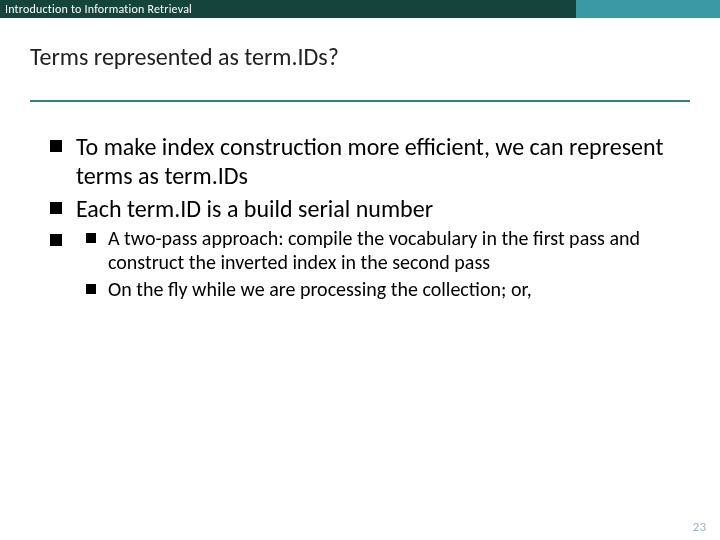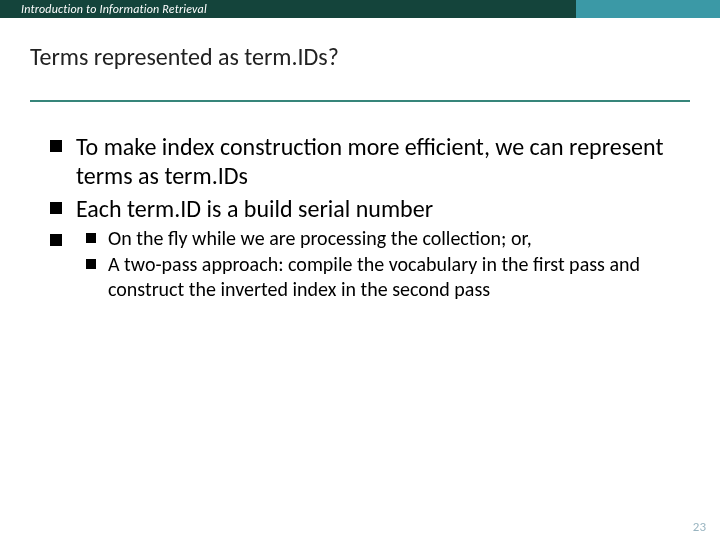--- a/index.html
+++ b/index.html
@@ -1,19 +1,19 @@
 <!DOCTYPE html>
 <html><head>
 <meta charset="utf-8">
 <style>
   html,body{margin:0;padding:0;width:720px;height:540px;background:#fff;font-family:Calibri,Arial,sans-serif;color:#000;overflow:hidden}
   .slide{position:relative;width:720px;height:540px}
   .topbar{position:absolute;top:0;left:0;width:576px;height:18px;background:#14443b;display:flex;align-items:center}
   .topbar-accent{position:absolute;top:0;left:576px;width:144px;height:18px;background:#3b99a6}
-  .topbar-text{font-style:italic;font-size:12px;color:#fff;padding-left:21px;letter-spacing:.2px}
+  .topbar-text{font-size:12px;color:#fff;padding-left:5px;letter-spacing:.2px}
   .title{position:absolute;top:42px;left:30px;font-size:24px;font-weight:400;color:#222}
   .underline{position:absolute;top:100px;left:30px;width:660px;height:2px;background:#36857a}
   .content{position:absolute;top:120px;left:34px;width:656px}
   ul.lvl1{list-style:none;margin:12px;padding:0}
   ul.lvl1>li{position:relative;padding-left:30px;font-size:24px;line-height:1.22;margin-bottom:3px}
   ul.lvl1>li:before{content:"";position:absolute;left:4px;top:8px;width:12px;height:12px;background:#000}
   ul.lvl2{list-style:none;margin:3px 0 6px 6px;padding:0}
   ul.lvl2>li{position:relative;padding-left:26px;font-size:20px;line-height:1.22;margin-bottom:2px}
   ul.lvl2>li:before{content:"";position:absolute;left:4px;top:7px;width:10px;height:10px;background:#000}
   .pagenum{position:absolute;bottom:6px;right:14px;font-size:13px;color:#98b4c0}
@@ -29,22 +29,22 @@
 
 <div class="title">Terms represented as term.IDs?</div>
 <div class="underline"></div>
 
 <div class="content">
   <ul class="lvl1">
     <li><span>To make index construction more efficient, we can represent terms as term.IDs</span></li>
     <li><span>Each term.ID is a build serial number</span></li>
     <li>
       <ul class="lvl2">
+        <li><span>A two-pass approach: compile the vocabulary in the first pass and construct the inverted index in the second pass</span></li>
         <li><span>On the fly while we are processing the collection; or,</span></li>
-        <li><span>A two-pass approach: compile the vocabulary in the first pass and construct the inverted index in the second pass</span></li>
       </ul>
     </li>
   </ul>
 </div>
 
 <div class="pagenum">23</div>
 
 </div>
 
 </body></html>

